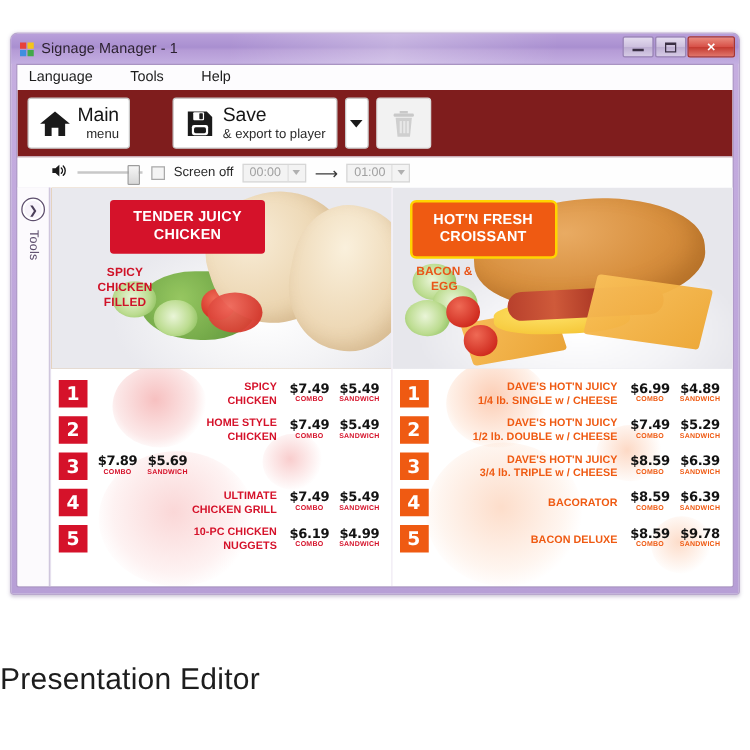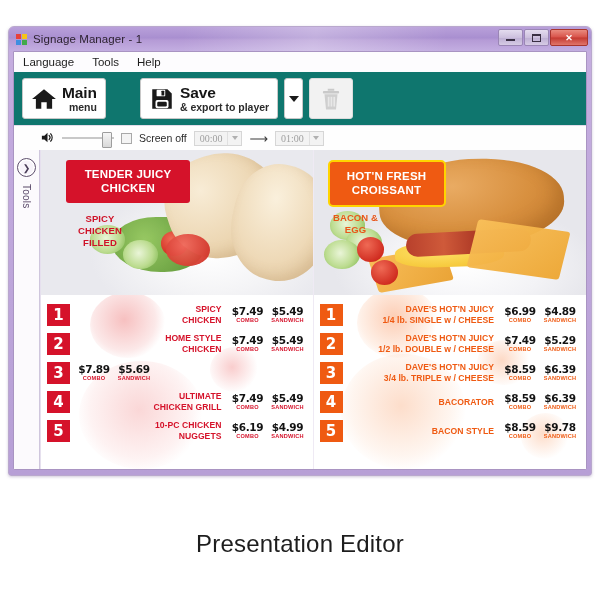--- a/index.html
+++ b/index.html
@@ -104,37 +104,36 @@
     box-sizing: border-box;
     overflow: hidden;
   }
 
   
   #menu-bar {
     height: 20px;
     display: flex;
     align-items: center;
     padding-left: 7px;
-    gap: 14px;
+    gap: 26px;
     background: #fdfcfe;
     font-size: 11.5px;
     color: #1d1d1d;
   }
   .menu-item { cursor: default; padding: 1px 2px; }
 
   
   #toolbar {
     height: 53px;
     display: flex;
     align-items: center;
     padding: 0 8px;
     gap: 6px;
     border-bottom: 1px solid #e2dcea;
-    background: #0f766e;
-    font-weight: bold;
+    background: #7f1d1d;
   }
   .tb-btn {
     height: 41px;
     border: 1px solid #c8c8c8;
     border-radius: 3px;
     background: #ffffff;
     display: flex;
     align-items: center;
     gap: 5px;
     padding: 0 8px;
@@ -211,21 +210,20 @@
     display: inline-block;
     box-sizing: border-box;
   }
   .chk-label { color:#2a2a2a; font-size: 10.5px; }
   .time-box {
     display: flex; align-items: stretch;
     height: 15px;
     border: 1px solid #d6d6d6;
     background: #f3f3f3;
     box-sizing: border-box;
-    font-family: Liberation Serif, serif;
   }
   .time-box .tval {
     padding: 0 5px; font-size: 10px; color: #a0a0a0;
     display:flex; align-items:center;
   }
   .time-box .tdrop {
     width: 13px;
     border-left: 1px solid #e0e0e0;
     display: flex; align-items: center; justify-content: center;
   }
@@ -394,20 +392,21 @@
     text-align: center;
     color: #ffffff;
     letter-spacing: 0.2px;
     z-index: 5;
     box-sizing: border-box;
   }
   .banner-red {
     background: #d5122a;
     border-radius: 3px;
     min-width: 124px;
+    margin-left: 22px;
   }
   .banner-orange {
     background: #ef5a12;
     border: 2px solid #ffd400;
     border-radius: 5px;
     min-width: 118px;
   }
   .sublabel {
     position: absolute;
     z-index: 5;
@@ -498,21 +497,20 @@
     letter-spacing: 0.2px;
   }
   .kind-red { color: #d5122a; }
   .kind-orange { color: #ef5a12; }
 
   
   #caption {
     position: absolute;
     left: 0; right: 0;
     top: 530px;
-    text-align: center;
     font-size: 24px;
     color: #1d1d1d;
     letter-spacing: 0.2px;
   }
 </style>
 </head>
 <body>
 
 <div id="app-window">
 
@@ -828,21 +826,21 @@
               </span>
               <span class="price-col">
                 <span class="price">$6.39</span>
                 <span class="price-kind kind-orange">SANDWICH</span>
               </span>
             </div>
 
             <div class="menu-row">
               <span class="rank rank-orange">5</span>
               <span class="item-name name-orange">
-                <span>BACON STYLE</span>
+                <span>BACON DELUXE</span>
               </span>
               <span class="price-col">
                 <span class="price">$8.59</span>
                 <span class="price-kind kind-orange">COMBO</span>
               </span>
               <span class="price-col">
                 <span class="price">$9.78</span>
                 <span class="price-kind kind-orange">SANDWICH</span>
               </span>
             </div>

